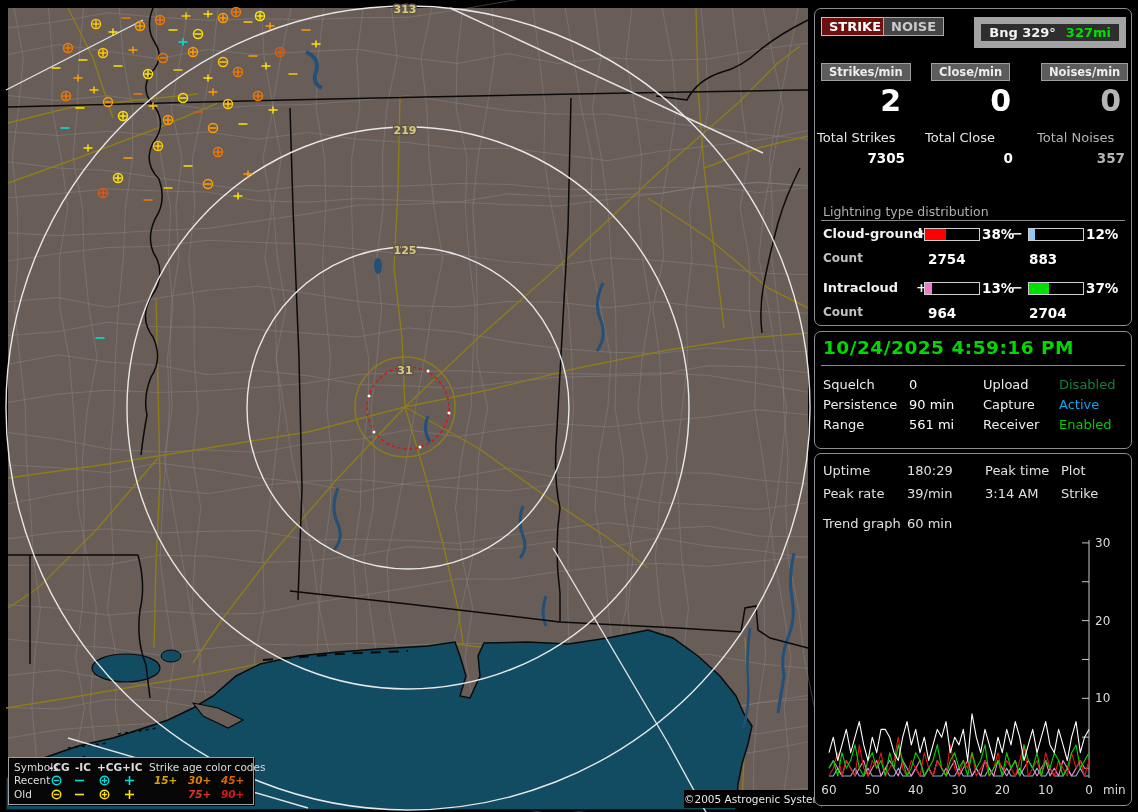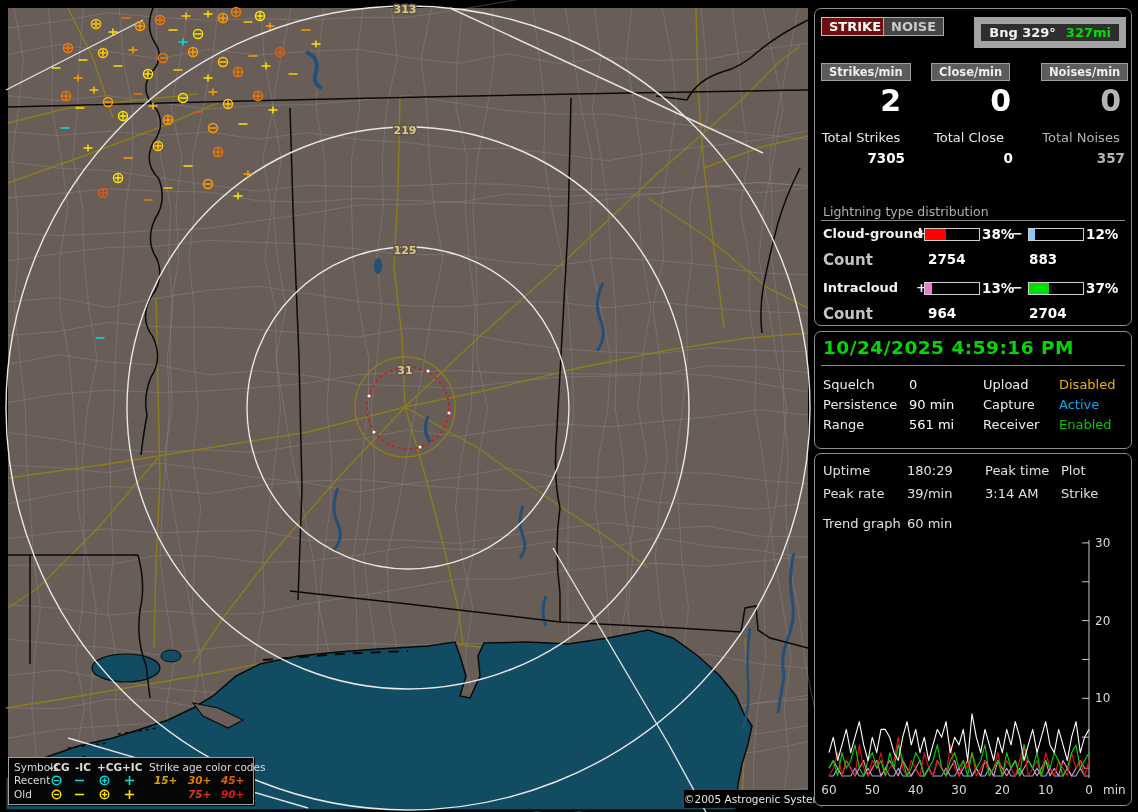--- a/index.html
+++ b/index.html
@@ -22,31 +22,31 @@
   #box2{top:331px;height:116px;}
   #box3{top:453px;height:351px;}
   .abs{position:absolute;white-space:nowrap;}
   .btn{font-weight:bold;font-size:13px;padding:1px 7px;border:1px solid #c0c0c0;}
   #btn-strike{left:6px;top:8px;background:#6e0f0f;color:#fff;}
   #btn-noise{left:68px;top:8px;background:#454545;color:#cbcbcb;border-color:#a8a8a8;}
   #bng{right:5px;top:8px;background:#2e2e2e;border:7px solid #a3a3a3;padding:1px 8px;font-weight:bold;font-size:13px;color:#f2f2f2;}
   #bng .mi{color:#00e000;margin-left:10px;}
   .chip{top:54px;background:#5c5c5c;border:1px solid #9e9e9e;color:#ededed;font-size:11.5px;font-weight:bold;padding:1px 7px;}
   .bigv{top:74px;font-size:30px;font-weight:bold;color:#fff;width:84px;text-align:right;}
-  .totl{top:121px;font-size:13px;color:#e8e8e8;width:88px;text-align:center;}
+  .totl{top:121px;font-size:13px;color:#e8e8e8;width:88px;text-align:left;}
   .totv{top:141px;font-size:13.5px;color:#fff;font-weight:bold;width:88px;text-align:right;}
   .dim{color:#b4b4b4 !important;}
   #dist-title{left:8px;top:195px;font-size:12.5px;color:#aeaeae;}
   .hrule{position:absolute;left:6px;right:6px;height:1px;background:#8a8a8a;}
   .dname{font-size:13px;font-weight:bold;color:#f2f2f2;}
   .dsign{font-size:13px;font-weight:bold;color:#f2f2f2;}
   .bar{position:absolute;width:54px;height:11px;border:1px solid #cfcfcf;background:#000;}
   .bar i{display:block;height:100%;}
   .pct{font-size:13.5px;font-weight:bold;color:#fff;}
-  .cnt{font-size:15px;font-weight:bold;color:#c2c2c2;}
+  .cnt{font-size:12px;font-weight:bold;color:#c2c2c2;}
   .cnv{font-size:13.5px;font-weight:bold;color:#fff;}
   #datetime{left:8px;top:5px;font-size:18.5px;font-weight:bold;color:#00d800;letter-spacing:0.5px;}
   .srow{font-size:13px;color:#ececec;}
   .sv{color:#fff;}
   .stat-l{font-size:13px;color:#e0e0e0;}
   #trend-svg{position:absolute;left:0;top:78px;}
   .axlab{font:12px "DejaVu Sans",sans-serif;fill:#dcdcdc;}
 </style>
 </head>
 <body>
@@ -570,21 +570,21 @@
     <div class="abs cnv" style="left:113px;top:296px">964</div>
     <div class="abs cnv" style="left:214px;top:296px">2704</div>
   </div>
 
   <div class="pbox" id="box2">
     <div class="abs" id="datetime">10/24/2025 4:59:16 PM</div>
     <div class="hrule" style="top:33px"></div>
     <div class="abs srow" style="left:8px;top:45px">Squelch</div>
     <div class="abs srow sv" style="left:94px;top:45px">0</div>
     <div class="abs srow" style="left:168px;top:45px">Upload</div>
-    <div class="abs srow" style="left: 244px; top: 45px; color: #eab308;">Disabled</div>
+    <div class="abs srow" style="left: 244px; top: 45px; color: #15803d;">Disabled</div>
     <div class="abs srow" style="left:8px;top:65px">Persistence</div>
     <div class="abs srow sv" style="left:94px;top:65px">90 min</div>
     <div class="abs srow" style="left:168px;top:65px">Capture</div>
     <div class="abs srow" style="left: 244px; top: 65px; color: #0ea5e9; text-align: right;">Active</div>
     <div class="abs srow" style="left:8px;top:85px">Range</div>
     <div class="abs srow sv" style="left:94px;top:85px">561 mi</div>
     <div class="abs srow" style="left:168px;top:85px">Receiver</div>
     <div class="abs srow" style="left: 244px; top: 85px; color: rgb(0, 204, 0);">Enabled</div>
   </div>
 

